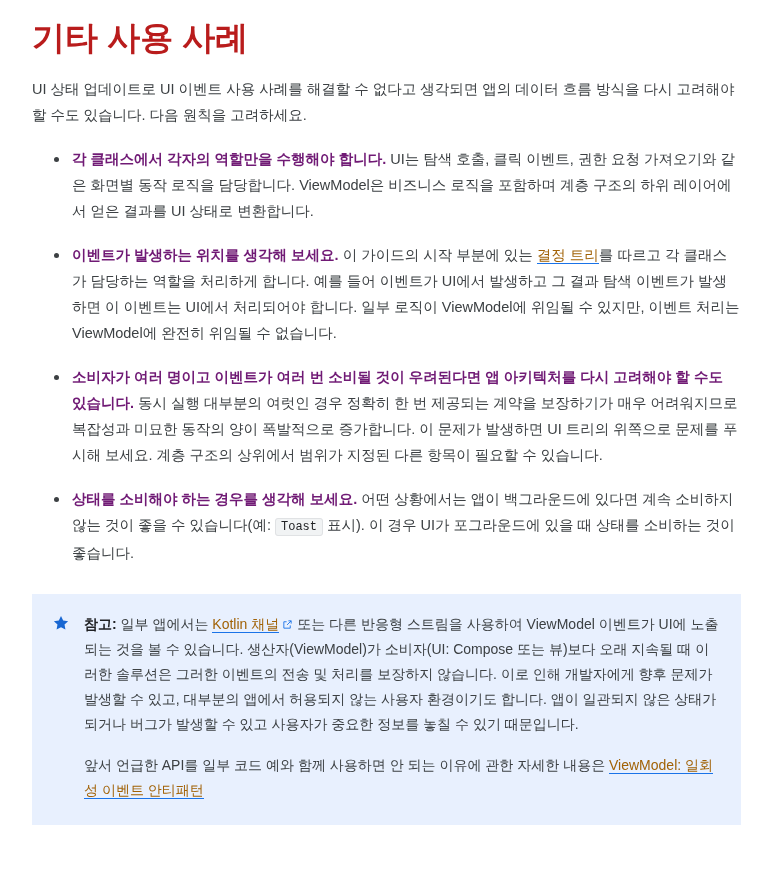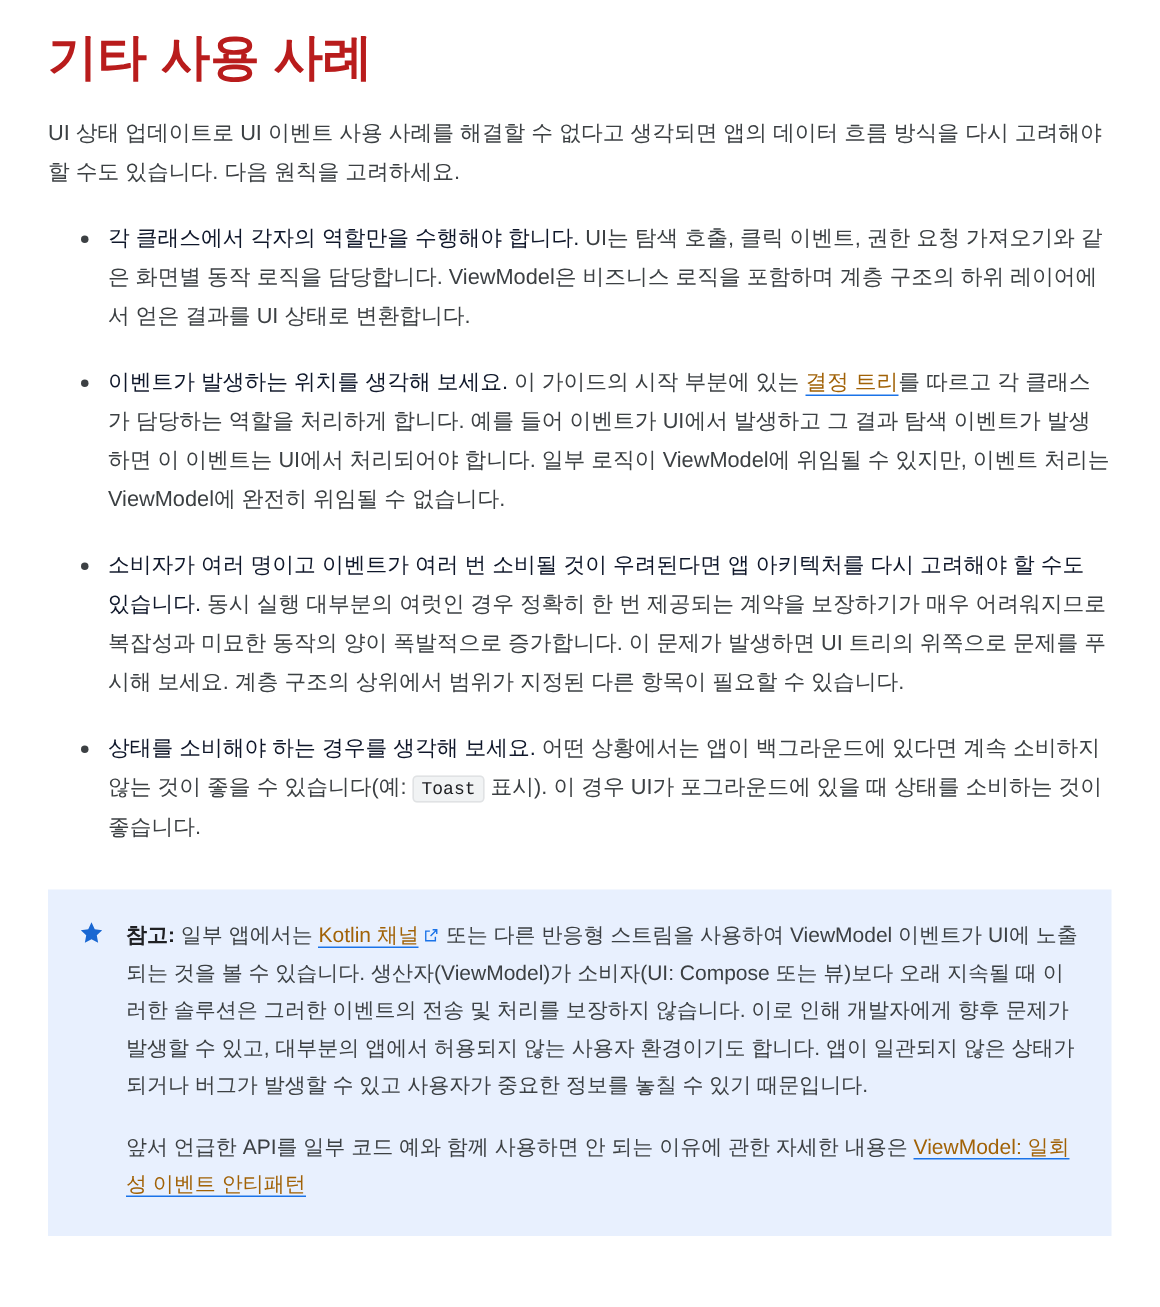--- a/index.html
+++ b/index.html
@@ -50,22 +50,22 @@
     content: "";
     position: absolute;
     left: 0;
     top: 11px;
     width: 5px;
     height: 5px;
     border-radius: 50%;
     background: #3c4043;
   }
   .b {
-    font-weight: normal;
-    color: #0f172a;
+    font-weight: bold;
+    color: #701a75;
   }
   .em {
   }
   a.link {
     color: #a16207;
     text-decoration: none;
     border-bottom: 1px solid #1a73e8;
   }
   code.inline {
     font-family: "Liberation Mono", monospace;

